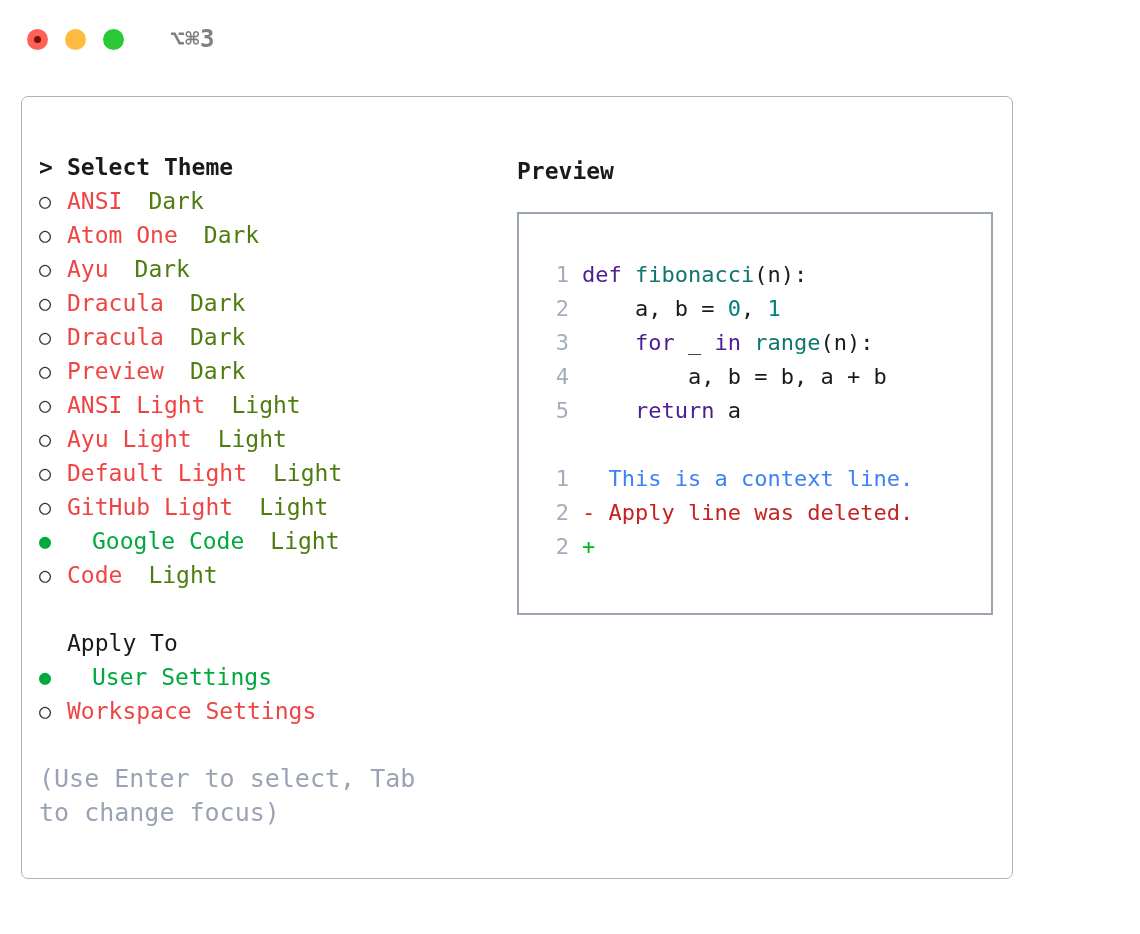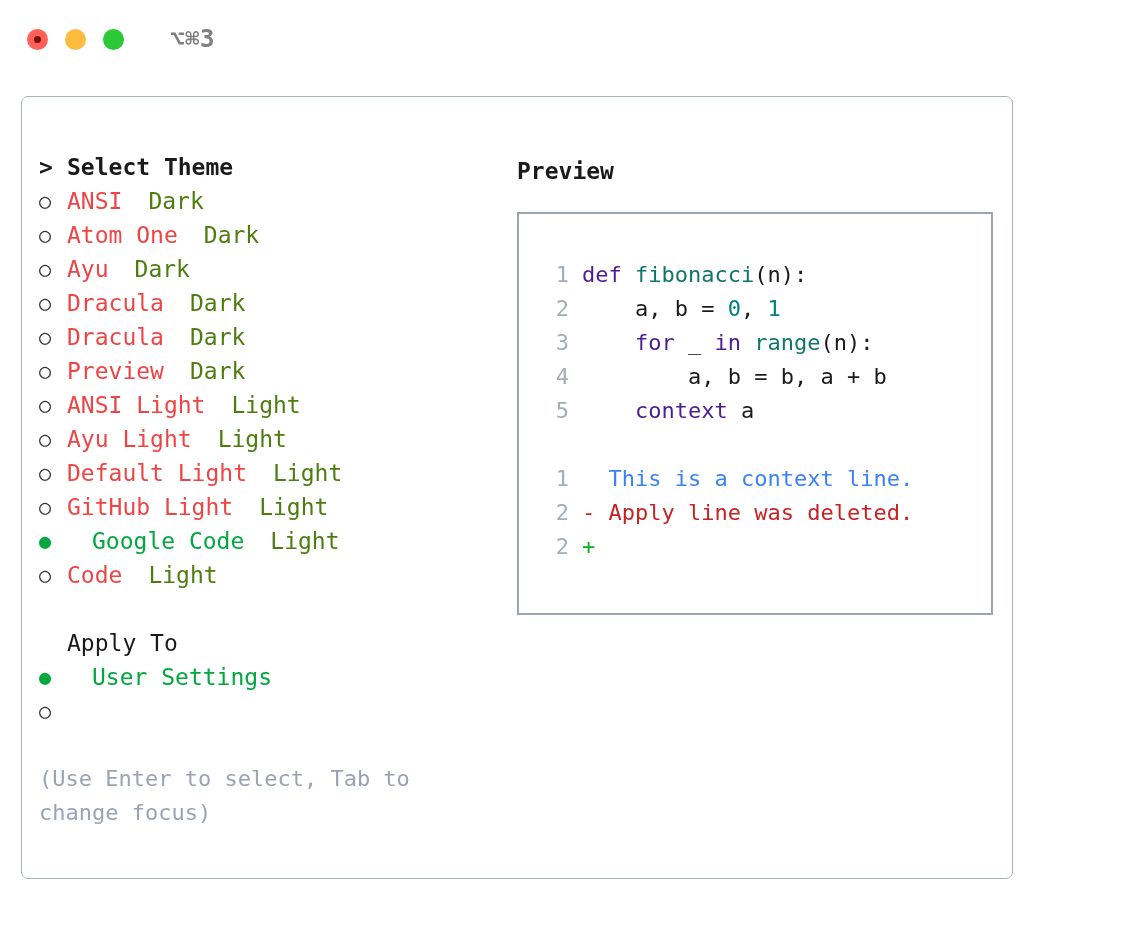--- a/index.html
+++ b/index.html
@@ -134,21 +134,21 @@
   .opt-tag {
     color: #4d7c0f;
     padding-left: 10px;
     margin-left: 16px;
   }
 
   .gap-block { height: 34px; }
 
   .hint {
     margin-top: 34px;
-    font-size: 22px;
+    font-size: 25px;
     line-height: 34px;
     color: #9aa3b5;
     width: 420px;
     white-space: pre-wrap;
   }
 
   
   .right {
     position: absolute;
     left: 479px;
@@ -245,36 +245,36 @@
 
         <div class="gap-block"></div>
 
         <div class="section-head">
           <span class="head-indent"></span>
           <span>Apply To</span>
         </div>
 
         <div id="apply-list">
             <div class="opt selected"><span class="bullet">●</span><span class="opt-label">User Settings</span></div>
-            <div class="opt"><span class="bullet">○</span></div>
+            <div class="opt"><span class="bullet">○</span><span class="opt-label">Workspace Settings</span></div>
           </div>
 
         <div class="hint">(Use Enter to select, Tab to change focus)</div>
       </div>
 
       <div class="right">
         <div class="preview-title">Preview</div>
 
         <div class="preview-box">
           <div id="code-block">
               <div class="code-line"><span class="ln">1</span><span class="code-text"><span class="tok-kw">def </span><span class="tok-fn">fibonacci</span><span class="tok-pl">(n):</span></span></div>
               <div class="code-line"><span class="ln">2</span><span class="code-text"><span class="tok-pl">    a, b = </span><span class="tok-num">0</span><span class="tok-pl">, </span><span class="tok-num">1</span></span></div>
               <div class="code-line"><span class="ln">3</span><span class="code-text"><span class="tok-pl">    </span><span class="tok-kw">for</span><span class="tok-pl"> _ </span><span class="tok-kw">in</span><span class="tok-pl"> </span><span class="tok-fn">range</span><span class="tok-pl">(n):</span></span></div>
               <div class="code-line"><span class="ln">4</span><span class="code-text"><span class="tok-pl">        a, b = b, a + b</span></span></div>
-              <div class="code-line"><span class="ln">5</span><span class="code-text"><span class="tok-pl">    </span><span class="tok-kw">context</span><span class="tok-pl"> a</span></span></div>
+              <div class="code-line"><span class="ln">5</span><span class="code-text"><span class="tok-pl">    </span><span class="tok-kw">return</span><span class="tok-pl"> a</span></span></div>
             </div>
           <div class="code-spacer"></div>
           <div id="diff-block">
               <div class="code-line"><span class="ln">1</span><span class="code-text diff-ctx"> </span><span class="code-text diff-ctx"> This is a context line.</span></div>
               <div class="code-line"><span class="ln">2</span><span class="code-text diff-del">-</span><span class="code-text diff-del"> Apply line was deleted.</span></div>
               <div class="code-line"><span class="ln">2</span><span class="code-text diff-add">+</span></div>
             </div>
         </div>
       </div>
 

